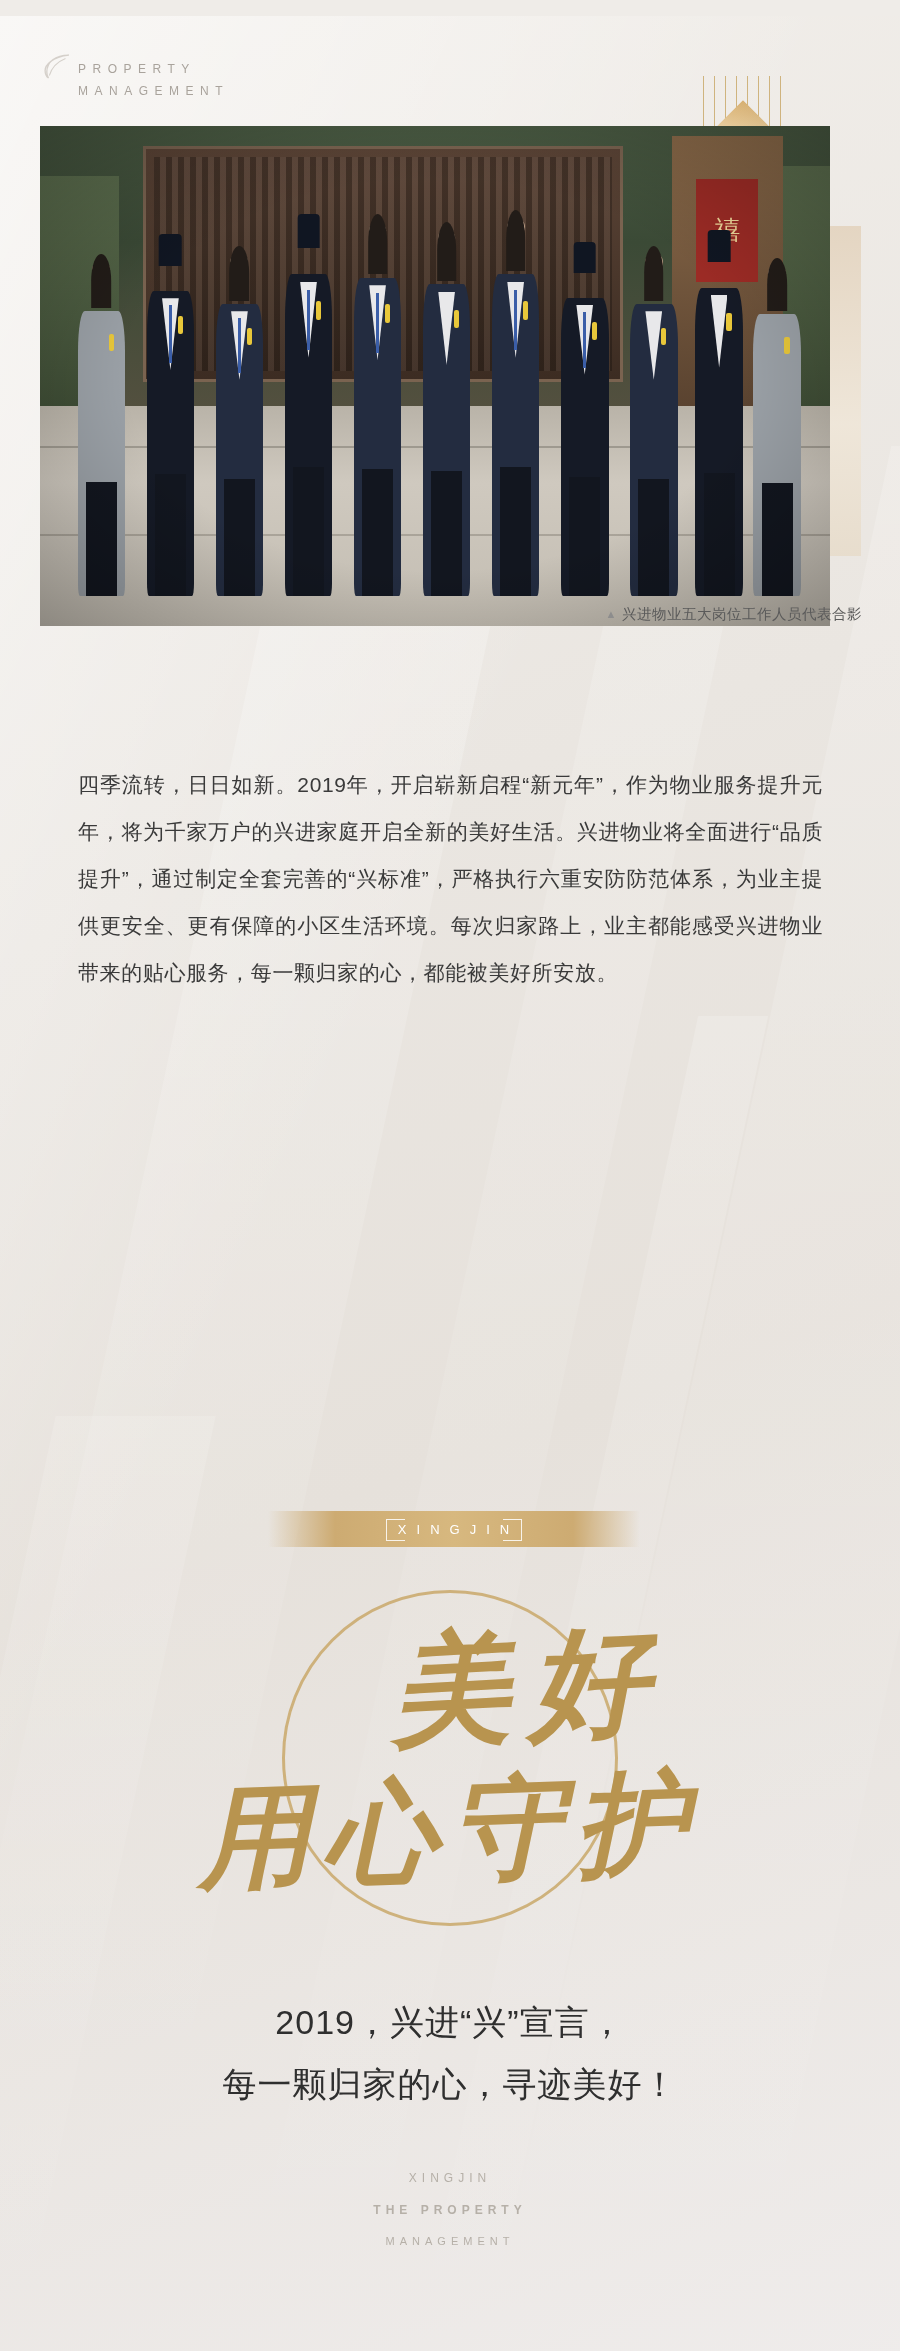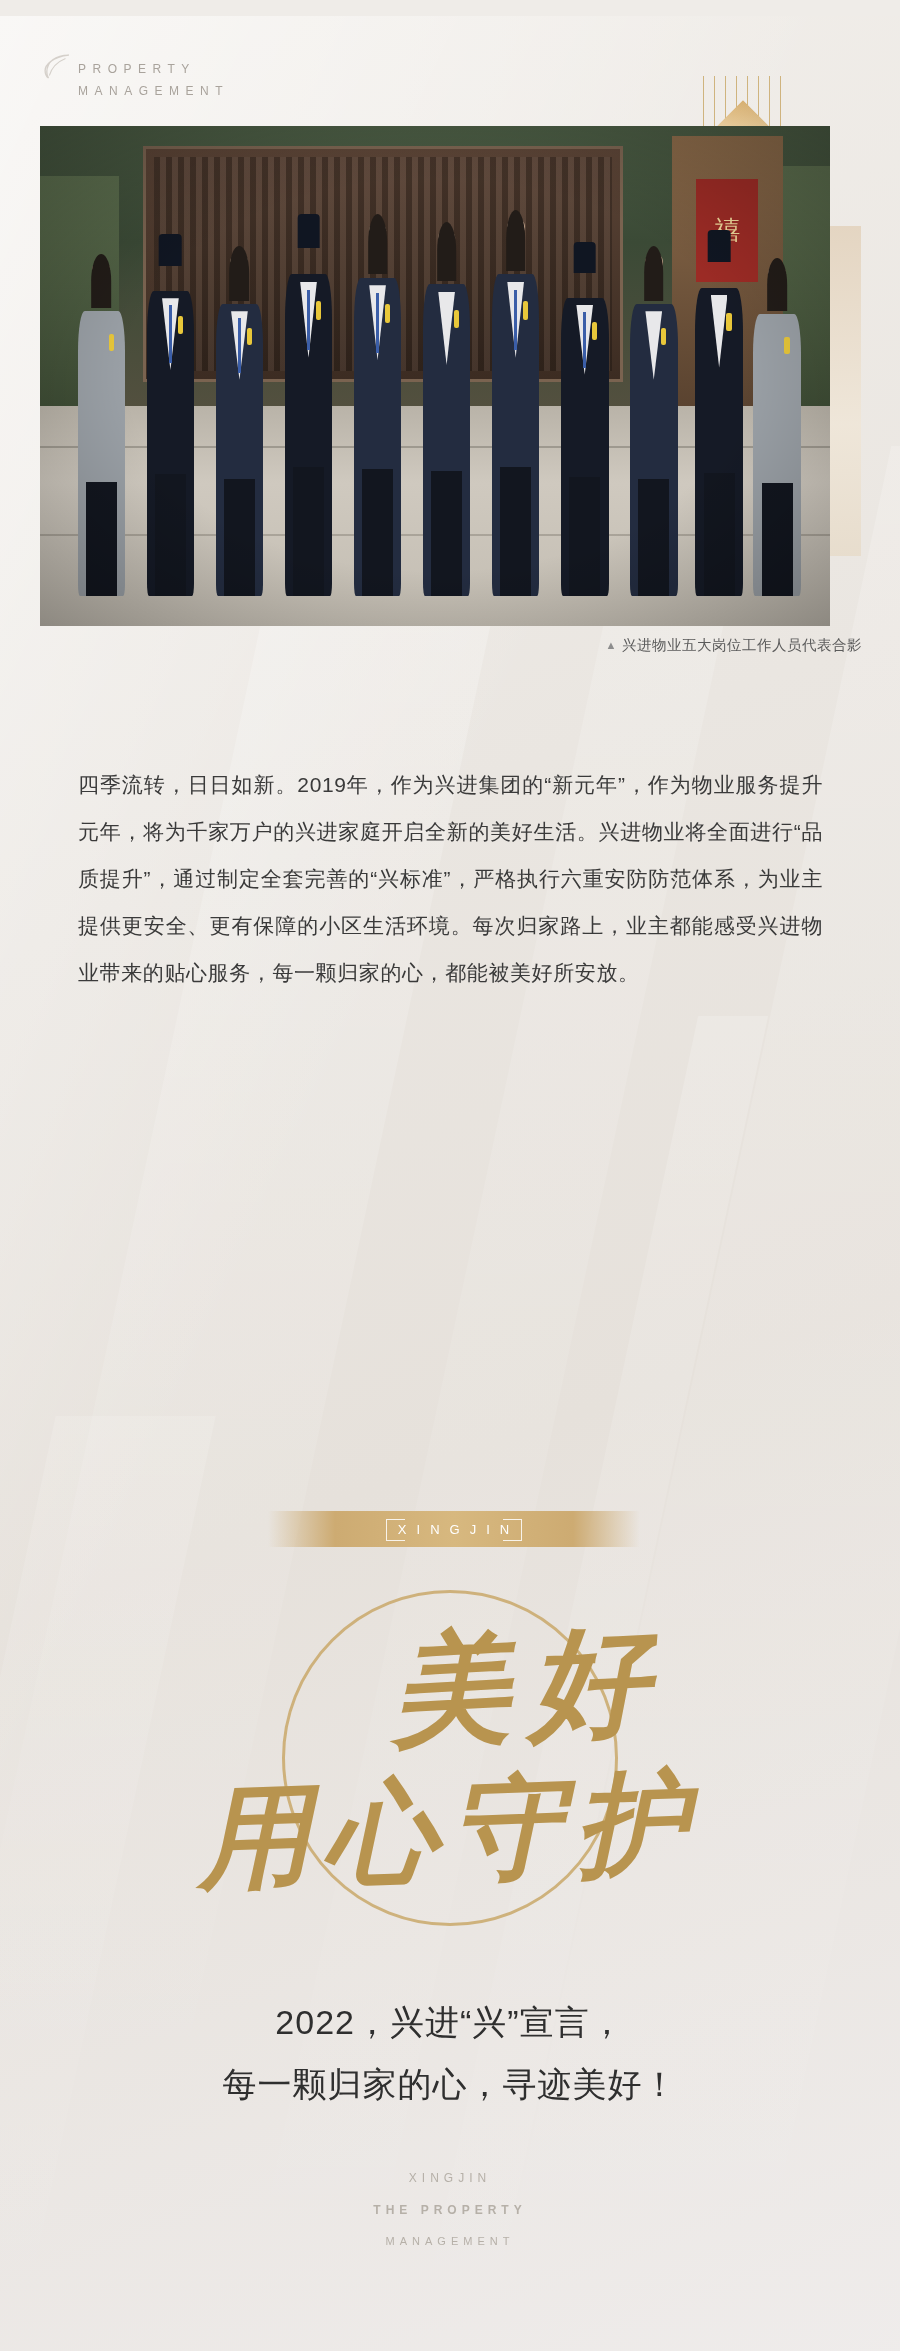--- a/index.html
+++ b/index.html
@@ -135,21 +135,21 @@
     background: #2e3b2c;
     overflow: hidden;
   }
   .photo {
     position: absolute;
     inset: 0;
   }
   .caption {
     position: absolute;
     right: 45px;
-    top: 620px;
+    top: 589px;
     font-size: 14.5px;
     color: #5a5a5a;
     letter-spacing: .5px;
     white-space: nowrap;
   }
   .caption .tri {
     color: #8d8d8d;
     font-size: 11px;
     margin-right: 5px;
     position: relative;
@@ -510,35 +510,35 @@
       </div>
       <div class="vignette"></div>
     </div>
   </div>
 
   <div class="caption">
     <span class="tri">▲</span><span>兴进物业五大岗位工作人员代表合影</span>
   </div>
 
   <div class="body-copy">
-    <p>四季流转，日日如新。2019年，作为兴进集团的“新元年”，作为物业服务提升元年，将为千家万户的兴进家庭开启全新的美好生活。兴进物业将全面进行“品质提升”，通过制定全套完善的“兴标准”，严格执行六重安防防范体系，为业主提供更安全、更有保障的小区生活环境。每次归家路上，业主都能感受兴进物业带来的贴心服务，每一颗归家的心，都能被美好所安放。</p>
+    <p>四季流转，日日如新。2019年，开启崭新启程“新元年”，作为物业服务提升元年，将为千家万户的兴进家庭开启全新的美好生活。兴进物业将全面进行“品质提升”，通过制定全套完善的“兴标准”，严格执行六重安防防范体系，为业主提供更安全、更有保障的小区生活环境。每次归家路上，业主都能感受兴进物业带来的贴心服务，每一颗归家的心，都能被美好所安放。</p>
   </div>
 
   <div class="ribbon">
     <span>XINGJIN</span>
   </div>
 
   <div class="calli">
     <div class="calli-ring"></div>
     <div class="calli-text calli-line1">美好</div>
     <div class="calli-text calli-line2">用心守护</div>
   </div>
 
   <div class="slogan">
-    <div>2022，兴进“兴”宣言，</div>
+    <div>2019，兴进“兴”宣言，</div>
     <div>每一颗归家的心，寻迹美好！</div>
   </div>
 
   <div class="footer">
     <div class="f1">XINGJIN</div>
     <div class="f2">THE  PROPERTY</div>
     <div class="f3">MANAGEMENT</div>
   </div>
 
 </div>

